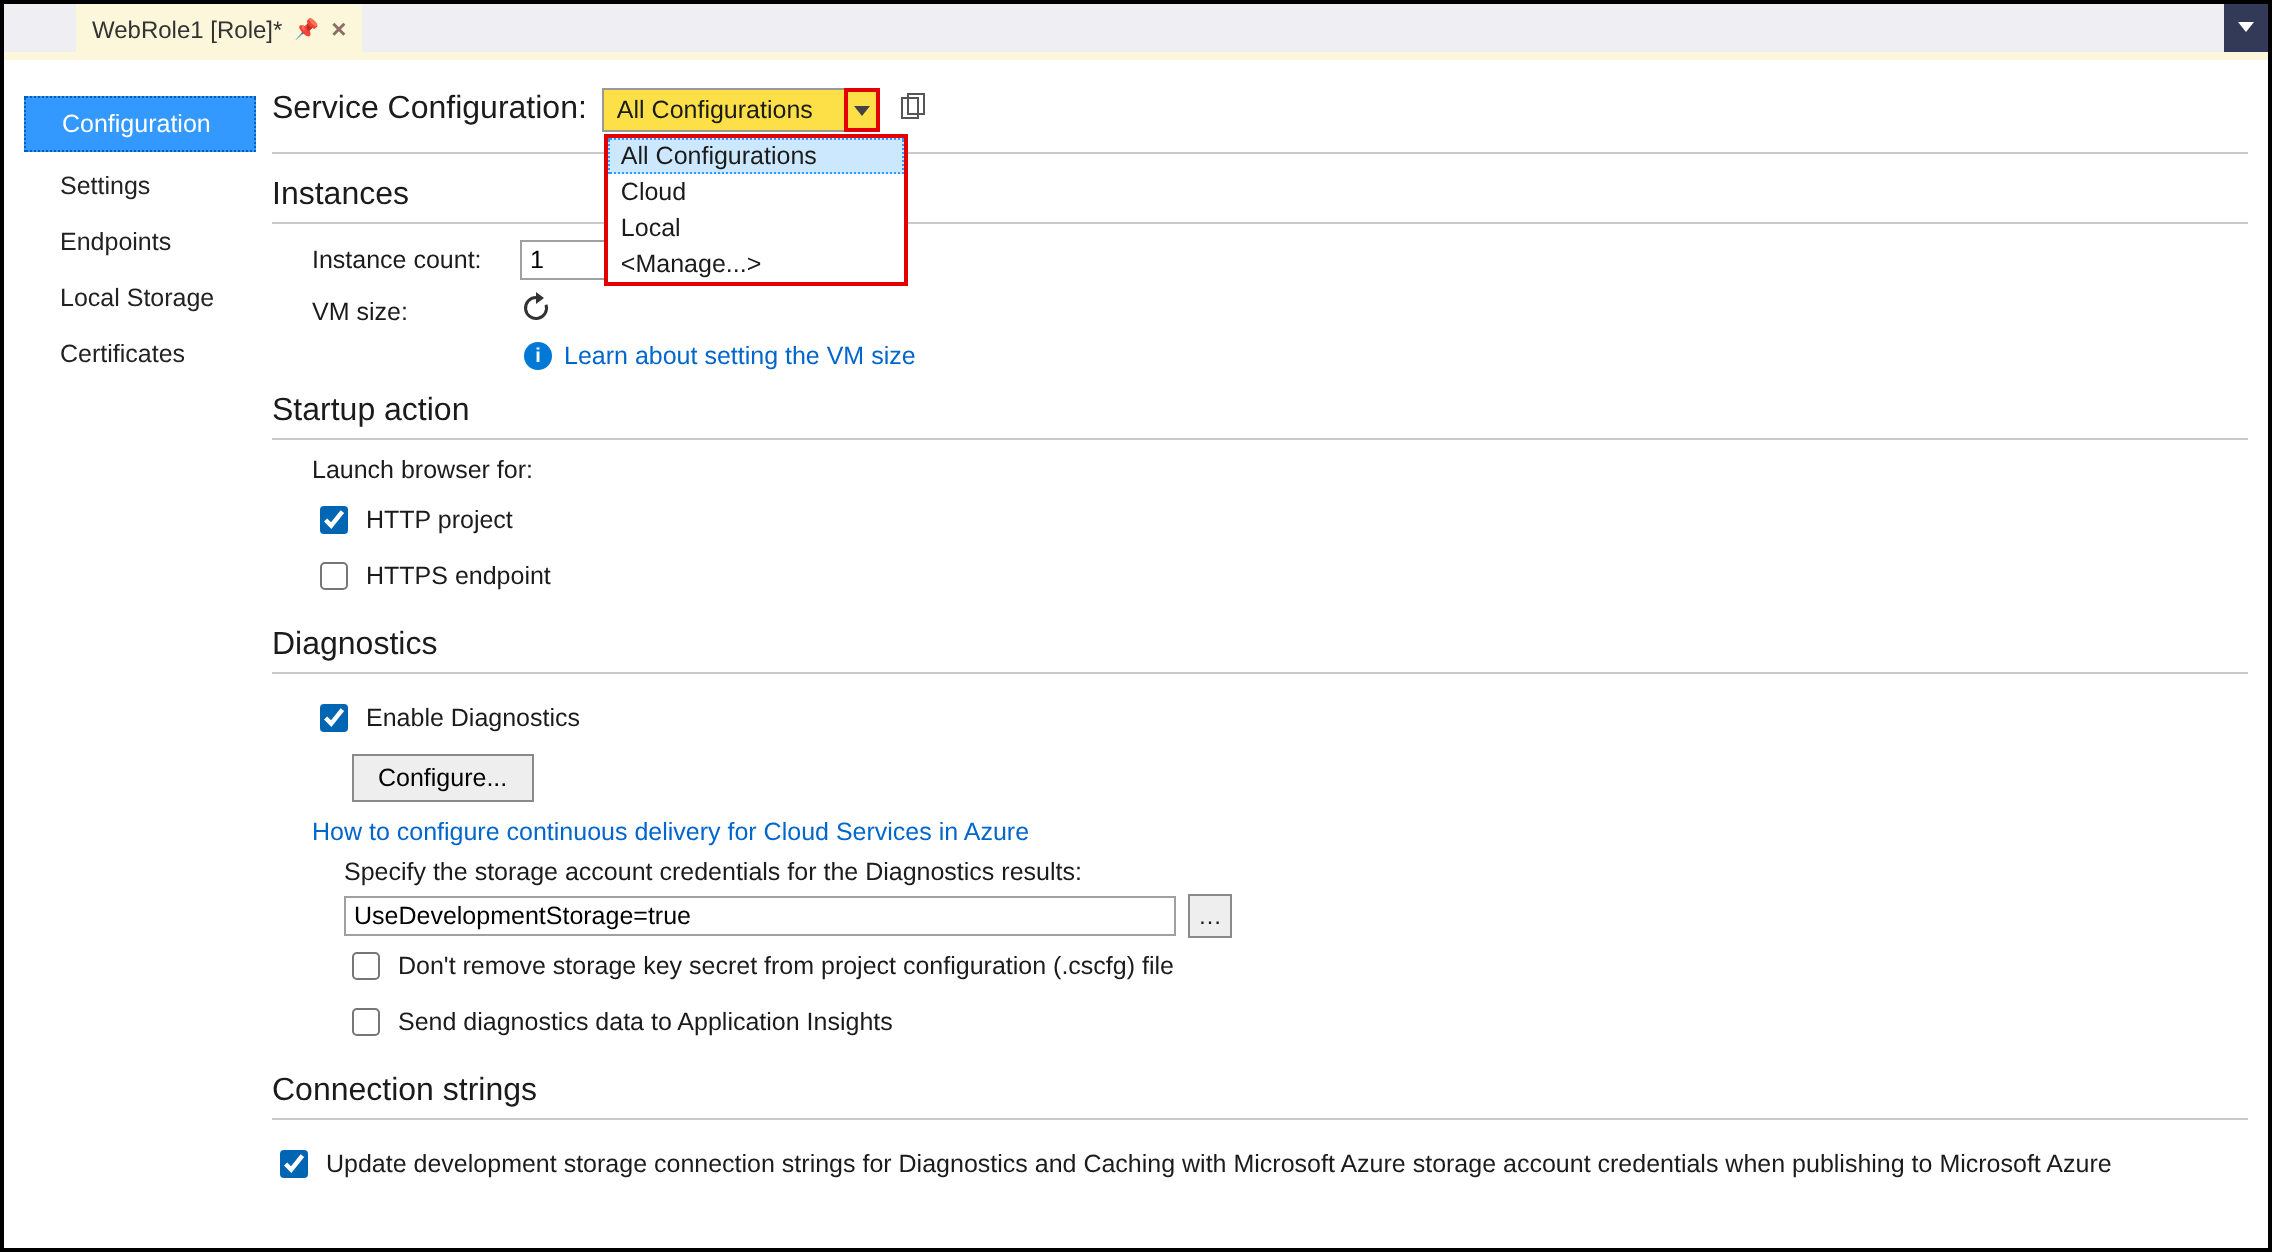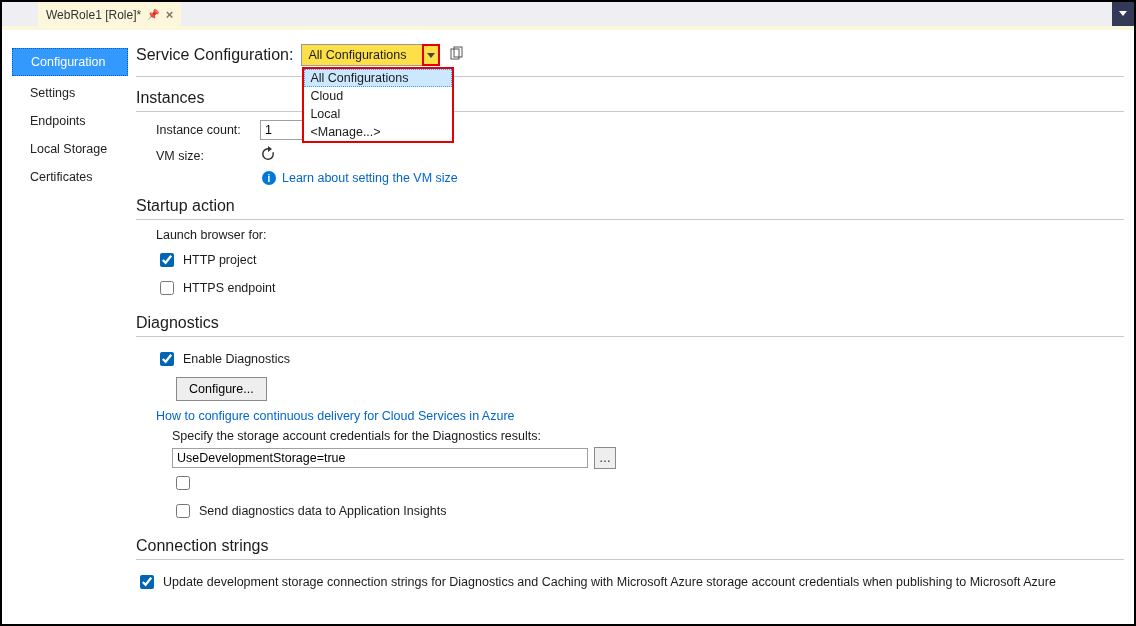--- a/index.html
+++ b/index.html
@@ -186,20 +186,21 @@
           <a href="#" class="link">How to configure continuous delivery for Cloud Services in Azure</a>
         </div>
         <div class="storage-label">Specify the storage account credentials for the Diagnostics results:</div>
         <div class="storage-row">
           <input class="text wide" value="UseDevelopmentStorage=true" style="">
           <span class="ellipsis-btn">…</span>
         </div>
         <div class="diag-checks">
           <label class="chk unchecked">
             <input type="checkbox" style="">
+            <span>Don't remove storage key secret from project configuration (.cscfg) file</span>
           </label><br>
           <label class="chk unchecked">
             <input type="checkbox" style="">
             <span>Send diagnostics data to Application Insights</span>
           </label>
         </div>
       </div>
 
       <div class="section-title">Connection strings</div>
       <hr class="section-hr">

